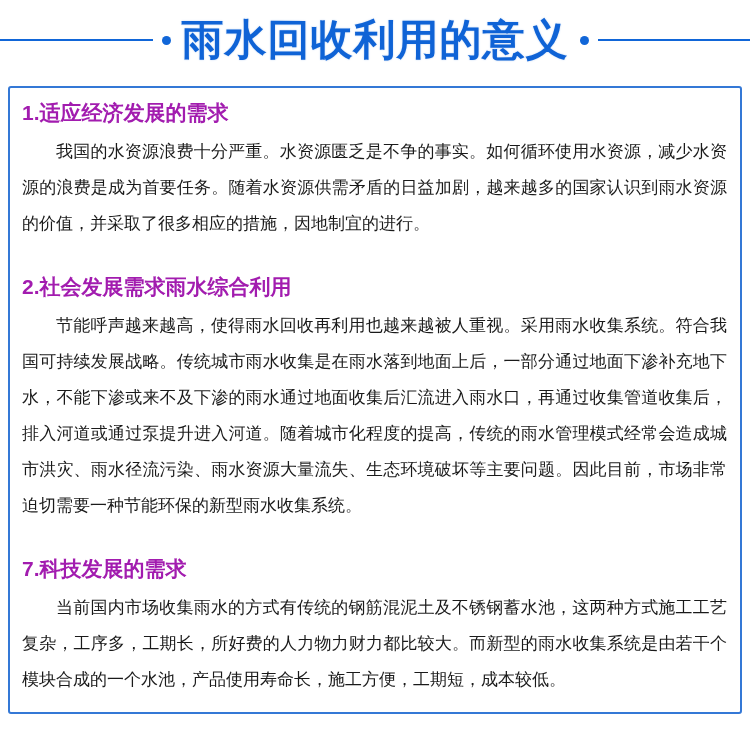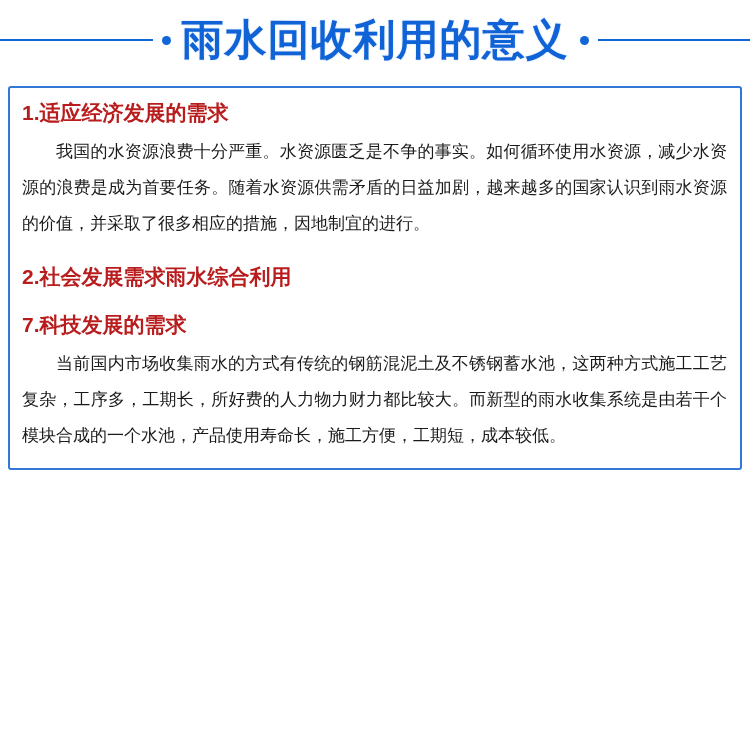--- a/index.html
+++ b/index.html
@@ -48,26 +48,26 @@
   .content-box {
     margin: 16px 8px 0 8px;
     border: 2px solid #3478d6;
     border-radius: 3px;
     padding: 12px 13px 14px 12px;
     box-sizing: border-box;
   }
   .section-heading {
     font-size: 21px;
     font-weight: bold;
-    color: #b91c1c;
+    color: #a21caf;
     line-height: 26px;
     margin: 0;
   }
   .section + .section {
-    margin-top: 22px;
+    margin-top: 32px;
   }
   .section-body {
     font-size: 17px;
     color: #1a1a1a;
     line-height: 36px;
     text-indent: 2em;
     text-align: justify;
     margin: 8px 0 0 0;
   }
 </style>
@@ -84,20 +84,21 @@
 
 <div class="content-box">
 
   <div class="section">
     <h2 class="section-heading">1.适应经济发展的需求</h2>
     <p class="section-body">我国的水资源浪费十分严重。水资源匮乏是不争的事实。如何循环使用水资源，减少水资源的浪费是成为首要任务。随着水资源供需矛盾的日益加剧，越来越多的国家认识到雨水资源的价值，并采取了很多相应的措施，因地制宜的进行。</p>
   </div>
 
   <div class="section">
     <h2 class="section-heading">2.社会发展需求雨水综合利用</h2>
+    <p class="section-body">节能呼声越来越高，使得雨水回收再利用也越来越被人重视。采用雨水收集系统。符合我国可持续发展战略。传统城市雨水收集是在雨水落到地面上后，一部分通过地面下渗补充地下水，不能下渗或来不及下渗的雨水通过地面收集后汇流进入雨水口，再通过收集管道收集后，排入河道或通过泵提升进入河道。随着城市化程度的提高，传统的雨水管理模式经常会造成城市洪灾、雨水径流污染、雨水资源大量流失、生态环境破坏等主要问题。因此目前，市场非常迫切需要一种节能环保的新型雨水收集系统。</p>
   </div>
 
   <div class="section">
     <h2 class="section-heading">7.科技发展的需求</h2>
     <p class="section-body">当前国内市场收集雨水的方式有传统的钢筋混泥土及不锈钢蓄水池，这两种方式施工工艺复杂，工序多，工期长，所好费的人力物力财力都比较大。而新型的雨水收集系统是由若干个模块合成的一个水池，产品使用寿命长，施工方便，工期短，成本较低。</p>
   </div>
 
 </div>
 
 </body></html>

